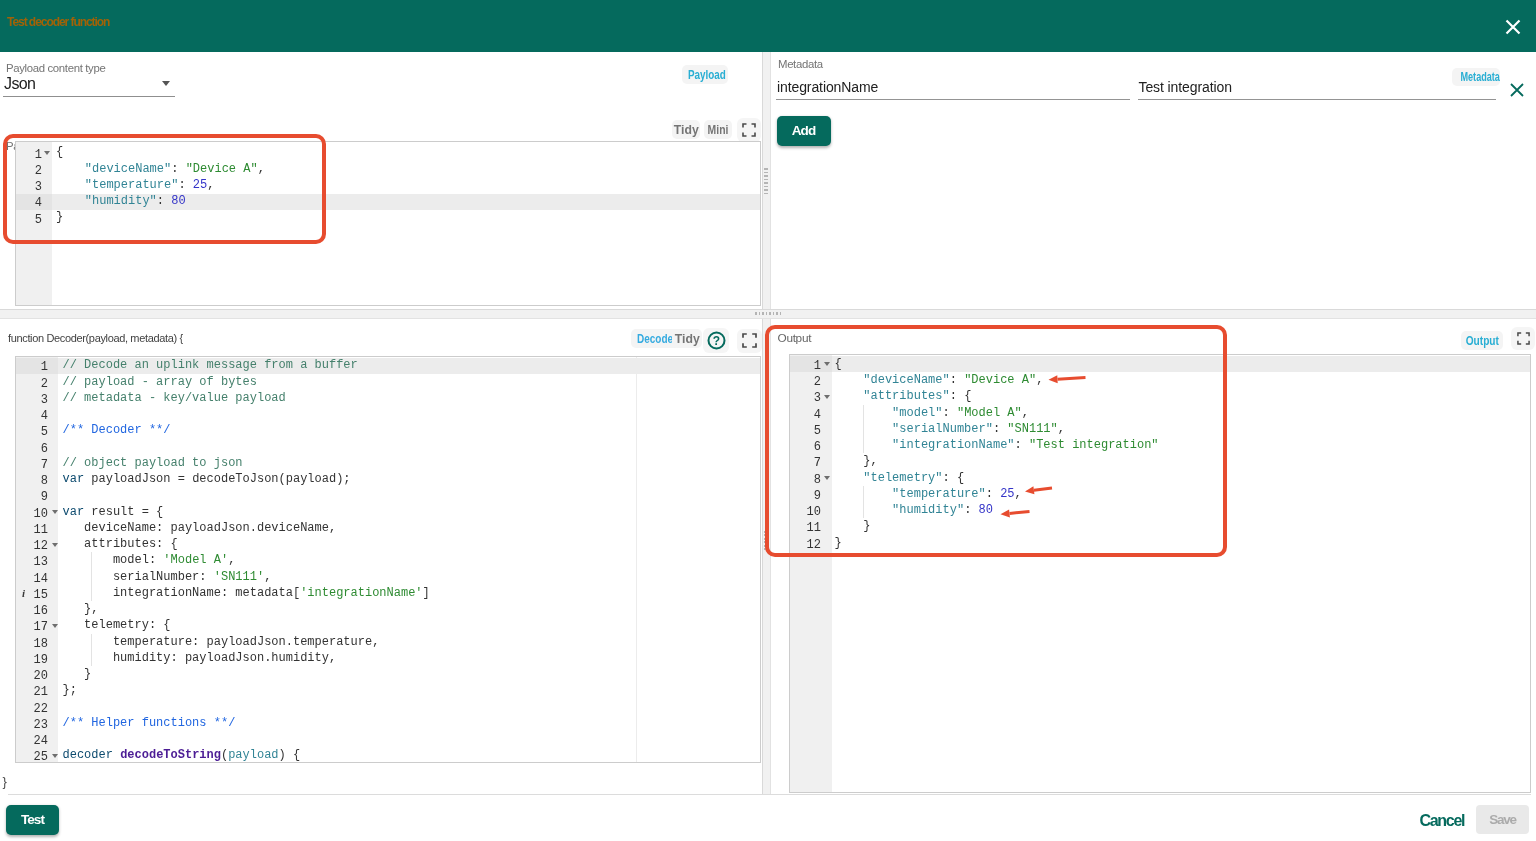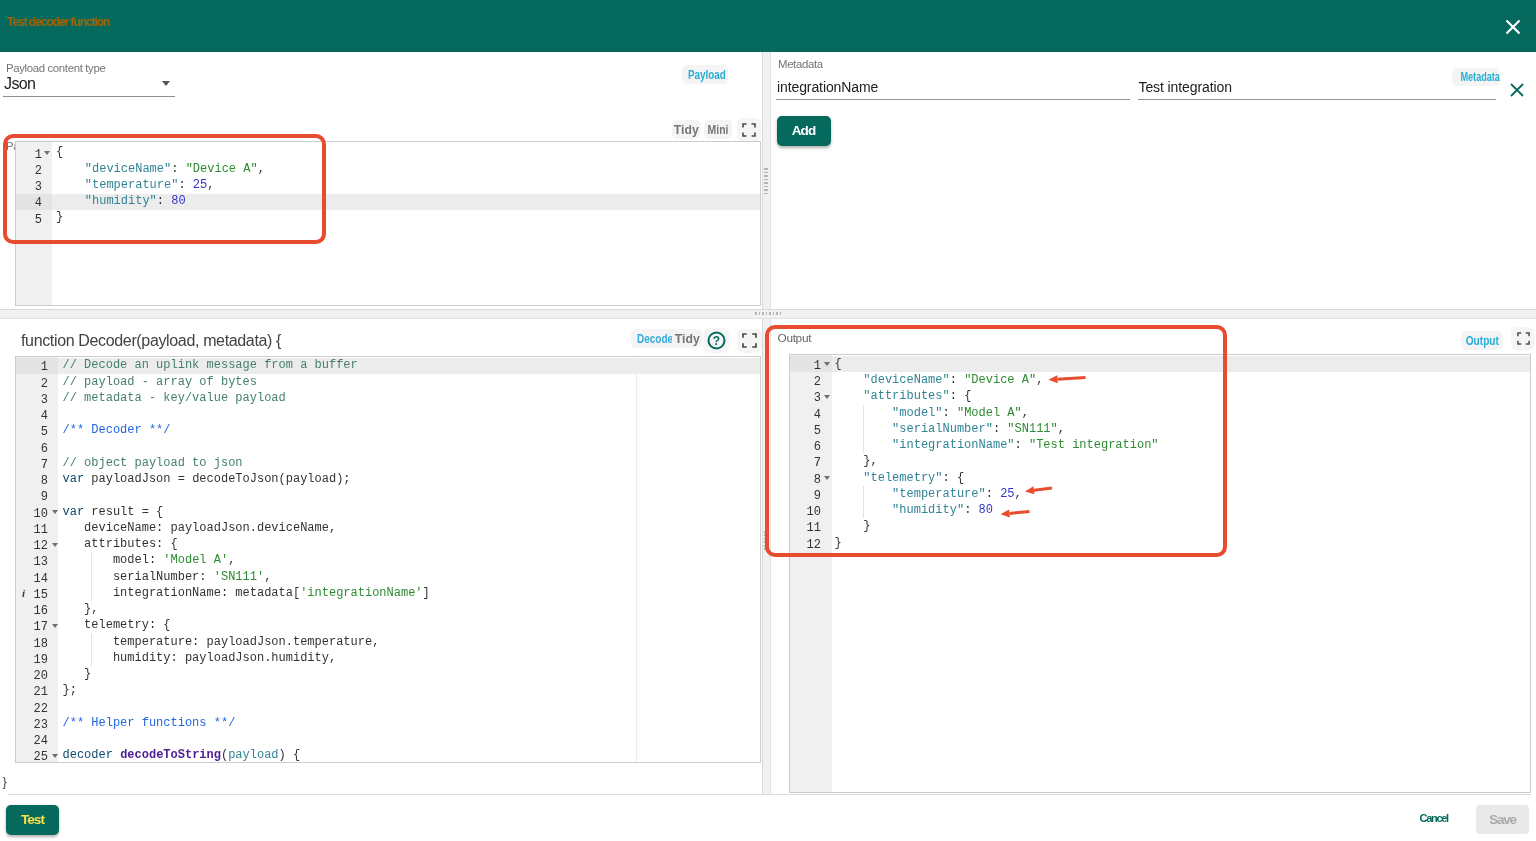--- a/index.html
+++ b/index.html
@@ -77,21 +77,21 @@
 <div class="abs" style="left:777px;top:78.5px;font-size:14px;color:#212121;letter-spacing:-0.1px">integrationName</div>
 <div class="abs" style="left:776px;top:99px;width:354px;height:1.2px;background:#949494"></div>
 <div class="abs" style="left:1138.5px;top:78.5px;font-size:14px;color:#212121;letter-spacing:-0.1px">Test integration</div>
 <div class="abs" style="left:1138px;top:99px;width:358px;height:1.2px;background:#949494"></div>
 <div class="chip" style="left:1452px;top:68px;width:48px;height:18px;line-height:18px"><span class="cyan" style="transform:scaleX(0.7)">Metadata</span></div>
 <svg class="abs" style="left:1510px;top:83px" width="14" height="14" viewBox="0 0 14 14">
     <path d="M1 1 L13 13 M13 1 L1 13" stroke="#056a5d" stroke-width="1.8"></path>
   </svg>
 <div class="abs" style="left:776.5px;top:116px;width:54px;height:30px;background:#056a5d;border-radius:5px;color:#fff;font-size:13.5px;font-weight:700;letter-spacing:-0.9px;text-align:center;line-height:30px;box-shadow:0 1.5px 3px rgba(0,0,0,0.3)">Add</div>
 
-<div class="abs" style="left:21px;top:331.5px;font-size:16px;color:#424242;letter-spacing:-0.35px">function Decoder(payload, metadata) {</div>
+<div class="abs" style="left:8px;top:331.5px;font-size:11px;color:#424242;letter-spacing:-0.35px">function Decoder(payload, metadata) {</div>
 <div class="chip" style="left:631px;top:329px;width:49px;height:19px;line-height:19px"><span style="color:#36abe0;transform:scaleX(0.77)">Decoder</span></div>
 <div class="chip" style="left:672px;top:329px;width:30px;height:19px;line-height:19px"><span class="gray" style="transform:scaleX(0.94)">Tidy</span></div>
 <div class="icbg" style="left:703px;top:328px;width:26px;height:25px"></div>
 <svg class="abs" style="left:707px;top:331px" width="19" height="19" viewBox="0 0 19 19">
     <circle cx="9.5" cy="9.5" r="8" fill="none" stroke="#056a5d" stroke-width="2"></circle>
     <text x="9.5" y="13.8" font-size="12" font-weight="bold" fill="#056a5d" text-anchor="middle" font-family="Liberation Sans">?</text>
   </svg>
 <div class="icbg" style="left:737px;top:329px;width:25px;height:24px"></div>
 <svg class="abs" style="left:742px;top:333px" width="15" height="15" viewBox="0 0 15 15">
     <path d="M1 4.8 V1 H4.8 M10.2 1 H14 V4.8 M14 10.2 V14 H10.2 M4.8 14 H1 V10.2" stroke="#4a4a4a" stroke-width="1.7" fill="none"></path>
@@ -208,15 +208,15 @@
     <line x1="95.5" y1="12.5" x2="67.5" y2="14.2" stroke-width="3"></line>
       <polygon points="58.5,14.7 67.7,18.2 67.3,10.2" stroke="none"></polygon>
     <line x1="62" y1="123" x2="43.9" y2="125.3" stroke-width="3"></line>
       <polygon points="35,126.5 44.4,129.3 43.4,121.3" stroke="none"></polygon>
     <line x1="39.5" y1="146.5" x2="19.5" y2="148.4" stroke-width="3"></line>
       <polygon points="10.5,149.2 19.9,152.4 19.1,144.4" stroke="none"></polygon>
   </g>
 </svg>
 
 <div class="abs" style="left:8px;top:794px;width:1523px;height:1px;background:#dcdcdc"></div>
-<div class="abs" style="left:6px;top:804.5px;width:53px;height:30.5px;background:#056a5d;border-radius:5px;color:#fde047;font-size:13.5px;font-weight:700;letter-spacing:-0.9px;text-align:center;line-height:30.5px;box-shadow:0 1.5px 3px rgba(0,0,0,0.3)">Test</div>
-<div class="abs" style="left:1419.5px;top:812px;font-size:11px;font-weight:700;letter-spacing:-1.3px;color:#056a5d">Cancel</div>
+<div class="abs" style="left:6px;top:804.5px;width:53px;height:30.5px;background:#056a5d;border-radius:5px;color:#ffffff;font-size:13.5px;font-weight:700;letter-spacing:-0.9px;text-align:center;line-height:30.5px;box-shadow:0 1.5px 3px rgba(0,0,0,0.3)">Test</div>
+<div class="abs" style="left:1419.5px;top:812px;font-size:16px;font-weight:700;letter-spacing:-1.3px;color:#056a5d">Cancel</div>
 <div class="abs" style="left:1476px;top:804.5px;width:53px;height:29.5px;background:#e9e9e9;border-radius:4px;color:#ababab;font-size:13.5px;font-weight:700;letter-spacing:-1.3px;text-align:center;line-height:29.5px">Save</div>
 
 </body></html>

